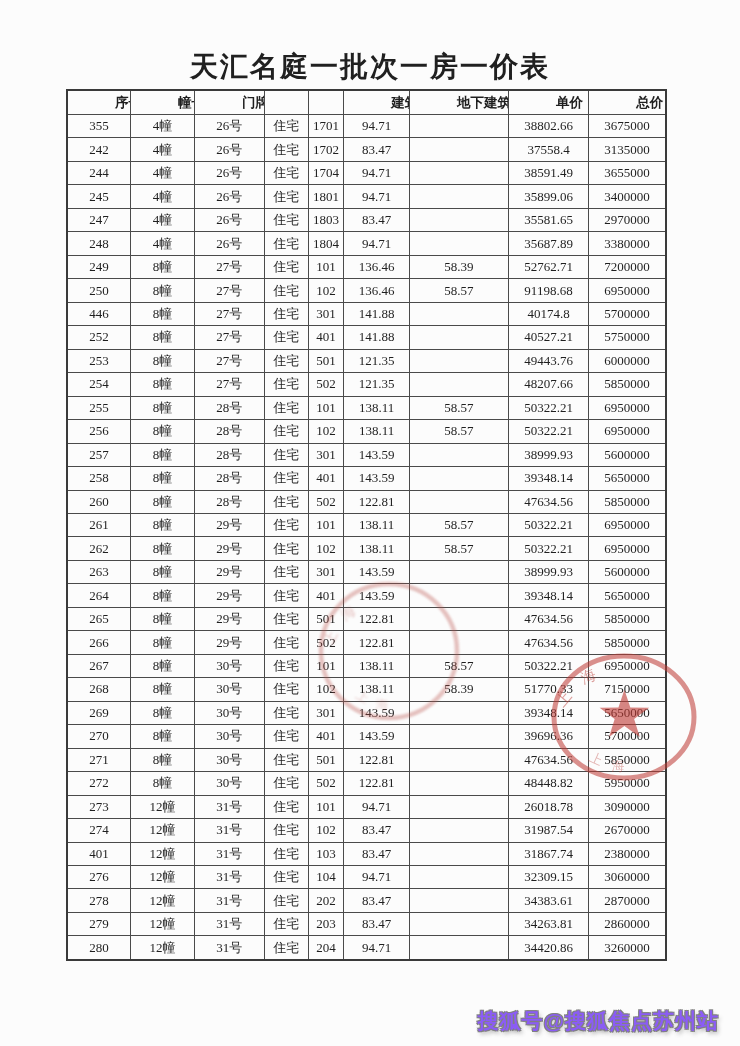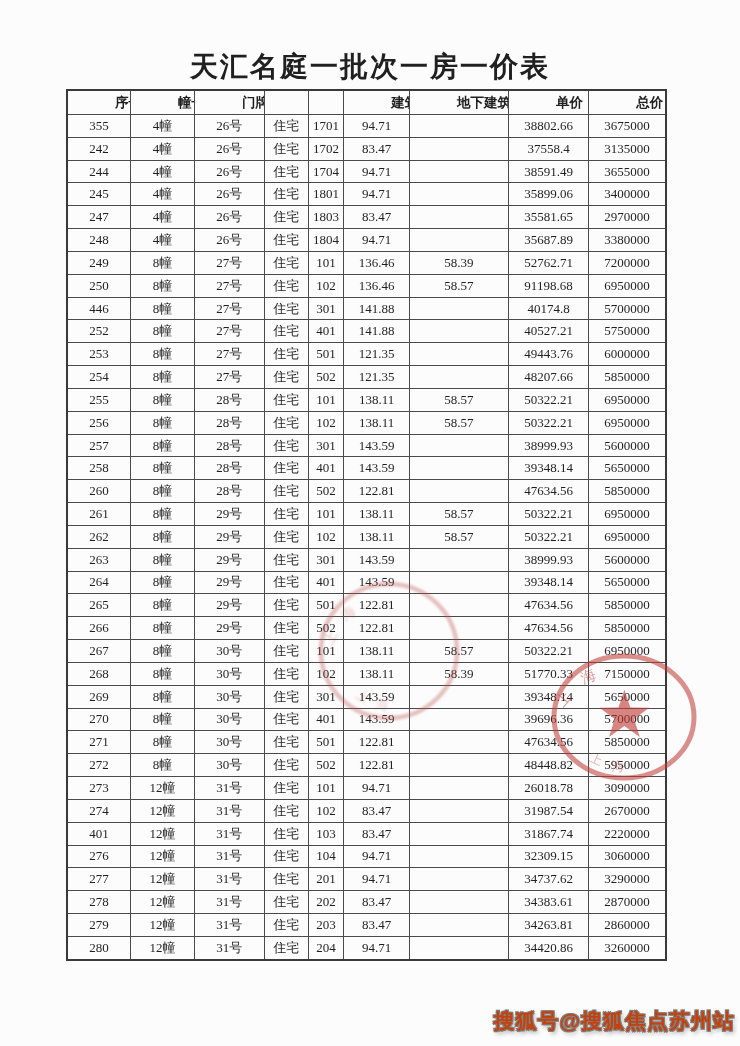--- a/index.html
+++ b/index.html
@@ -21,24 +21,24 @@
   }
   table.price th, table.price td {
     border:1px solid #4a4a4a; text-align:center; vertical-align:middle;
     padding:0 1px; overflow:hidden; white-space:nowrap;
   }
   table.price th { font-weight:600; font-size:13.5px; height:23px;padding-left:47px; }
   .stamp { position:absolute; pointer-events:none; }
   .stamp1 { left:317px; top:579px; opacity:0.78; filter:blur(1.1px); }
   .stamp2 { left:549px; top:651px; opacity:0.9; filter:blur(0.7px); }
   .watermark {
-    position:absolute; top:1007px; right:5px;
+    position:absolute; top:1007px; right:21px;
     font-family:"Liberation Sans","DejaVu Sans",sans-serif;
     font-weight:bold; font-size:21px; letter-spacing:1px;
-    color:#c2410c;
+    color:#8b5cf6;
     text-shadow:-1px -1px 0 #818181, 1px -1px 0 #818181,
                 -1px 1px 0 #818181, 1px 1px 0 #818181,
                  2px 3px 4px rgba(70,70,70,0.45);
     text-align:center;
   }
 </style>
 </head>
 <body>
 
 <div class="page">
@@ -414,43 +414,32 @@
         </tr>
         <tr>
           <td>401</td>
           <td>12幢</td>
           <td>31号</td>
           <td>住宅</td>
           <td>103</td>
           <td>83.47</td>
           <td></td>
           <td>31867.74</td>
-          <td>2220000</td>
+          <td>2380000</td>
         </tr>
         <tr>
           <td>276</td>
           <td>12幢</td>
           <td>31号</td>
           <td>住宅</td>
           <td>104</td>
           <td>94.71</td>
           <td></td>
           <td>32309.15</td>
           <td>3060000</td>
-        </tr>
-        <tr>
-          <td>277</td>
-          <td>12幢</td>
-          <td>31号</td>
-          <td>住宅</td>
-          <td>201</td>
-          <td>94.71</td>
-          <td></td>
-          <td>34737.62</td>
-          <td>3290000</td>
         </tr>
         <tr>
           <td>278</td>
           <td>12幢</td>
           <td>31号</td>
           <td>住宅</td>
           <td>202</td>
           <td>83.47</td>
           <td></td>
           <td>34383.61</td>

